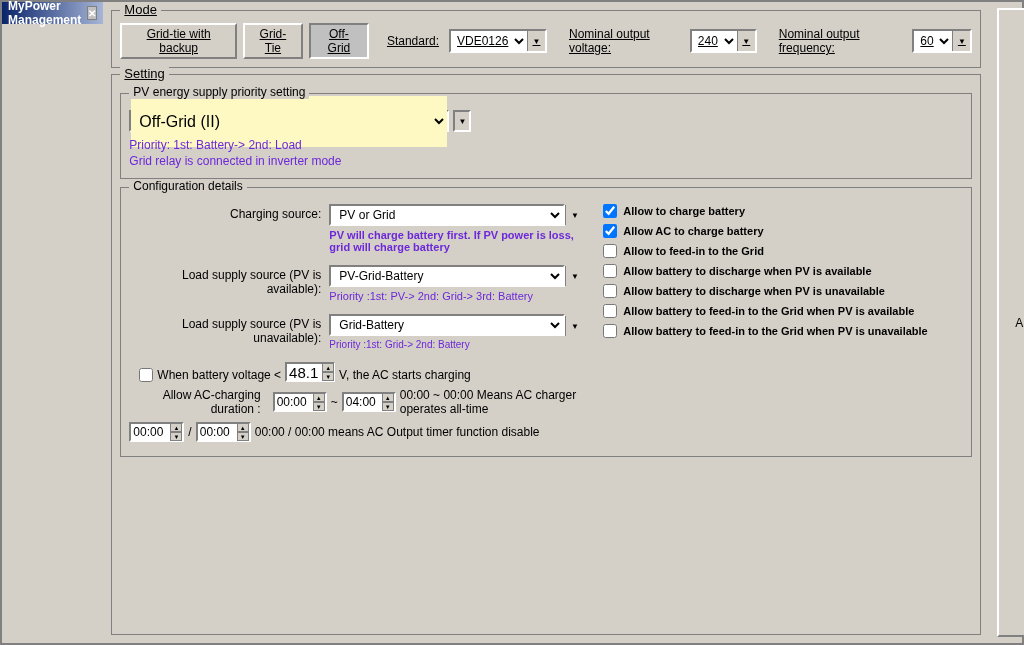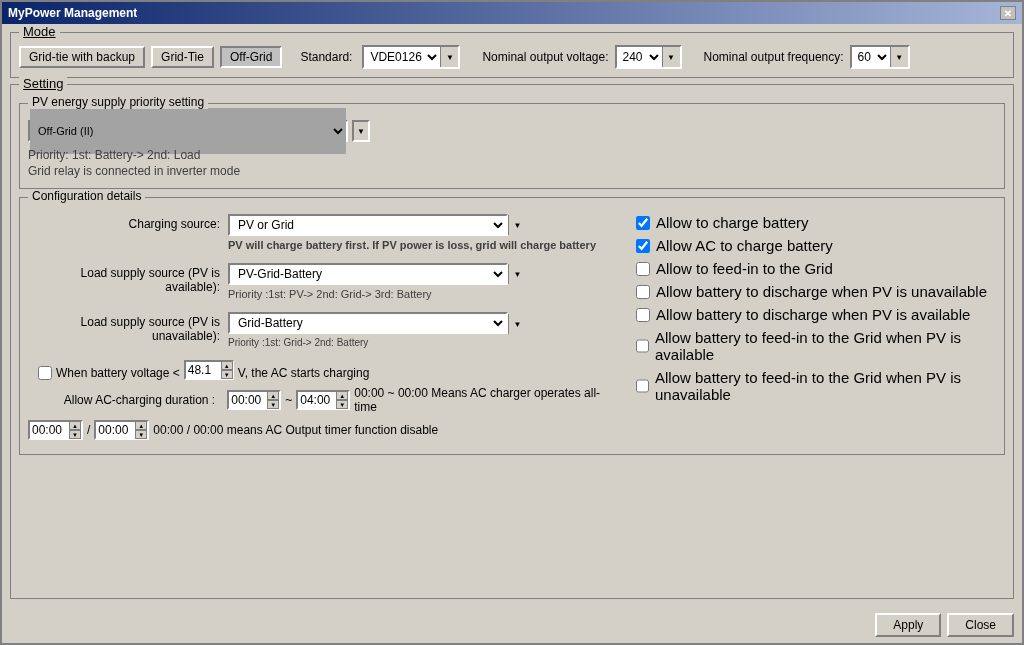--- a/index.html
+++ b/index.html
@@ -11,21 +11,21 @@
       width: 1024px;
       height: 645px;
       overflow: hidden;
     }
     .window {
       width: 1024px;
       height: 645px;
       background: #d4d0c8;
       border: 2px solid #808080;
       display: flex;
-      flex-direction: column;
+      flex-direction: row;
     }
     .title-bar {
       background: linear-gradient(to right, #0a246a, #a6b5d7);
       color: white;
       padding: 3px 6px;
       display: flex;
       justify-content: space-between;
       align-items: center;
       height: 22px;
     }
@@ -67,20 +67,21 @@
       font-size: 13px;
       text-decoration: underline;
     }
     .mode-section {
       padding-top: 12px;
     }
     .mode-buttons {
       display: flex;
       align-items: center;
       gap: 6px;
+      text-decoration: underline;
     }
     .btn {
       background: #d4d0c8;
       border: 2px solid;
       border-color: #ffffff #808080 #808080 #ffffff;
       padding: 2px 8px;
       cursor: pointer;
       font-size: 12px;
       min-width: 60px;
     }
@@ -154,21 +155,21 @@
       flex: 1;
       border: none;
       outline: none;
       font-size: 12px;
       background: white;
       padding: 0 4px;
     }
     .info-text {
       font-size: 12px;
       margin: 2px 0;
-      color: #404040;
+      color: #6d28d9;
     }
     .config-section {
       border: 1px solid #808080;
       padding: 8px;
       margin-top: 8px;
       position: relative;
     }
     .config-label {
       position: absolute;
       top: -9px;
@@ -198,21 +199,21 @@
       text-align: right;
       padding-right: 8px;
       padding-top: 3px;
       font-size: 12px;
       flex-shrink: 0;
     }
     .config-row-content {
       flex: 1;
     }
     .config-select {
-      width: 280px;
+      width: 236px;
       height: 22px;
       background: white;
       border: 2px solid;
       border-color: #808080 #ffffff #ffffff #808080;
       display: flex;
       align-items: center;
     }
     .config-select select {
       flex: 1;
       border: none;
@@ -236,21 +237,22 @@
       display: flex;
       align-items: center;
       margin-bottom: 6px;
       gap: 6px;
     }
     .checkbox-row input[type=checkbox] {
       width: 14px;
       height: 14px;
     }
     .checkbox-label {
-      font-size: 15px;
+      font-size: 11px;
+      font-weight: bold;
     }
     .battery-row {
       display: flex;
       align-items: flex-end;
       margin-top: 4px;
       margin-bottom: 6px;
       gap: 4px;
     }
     .checkbox-small {
       width: 14px;
@@ -262,21 +264,21 @@
       border: 2px solid;
       border-color: #808080 #ffffff #ffffff #808080;
       background: white;
       display: flex;
       align-items: center;
     }
     .spinbox input {
       flex: 1;
       border: none;
       outline: none;
-      font-size: 12px;
+      font-size: 15px;
       background: white;
       padding: 0 2px;
       width: 35px;
     }
     .spinbox-arrows {
       display: flex;
       flex-direction: column;
       height: 18px;
     }
     .spinbox-up, .spinbox-down {
@@ -379,21 +381,21 @@
     </div>
 
     <div class="group-box" style="flex:1; padding-top:14px;">
       <span class="group-label">Setting</span>
 
       <div class="pv-priority-box">
         <span class="pv-priority-label">PV energy supply priority setting</span>
         <div class="pv-priority-content">
           <div class="pv-dropdown-row">
             <div class="pv-select">
-              <select style="flex:1;border:none;outline:none;font-size:11px;background:#a3a3a3;padding:16px 4px;">
+              <select style="flex:1;border:none;outline:none;font-size:16px;background:#fef9c3;padding:16px 4px;">
                 <option>Off-Grid (II)</option>
               </select>
             </div>
             <div class="select-arrow-btn" style="border:2px solid;border-color:#808080 #fff #fff #808080;background:#d4d0c8;height:22px;">▼</div>
           </div>
           <div class="info-text">Priority: 1st: Battery-&gt; 2nd: Load</div>
           <div class="info-text">Grid relay is connected in inverter mode</div>
         </div>
       </div>
 
@@ -509,25 +511,25 @@
             <div class="checkbox-row">
               <input type="checkbox" checked="" style="">
               <span class="checkbox-label">Allow AC to charge battery</span>
             </div>
             <div class="checkbox-row">
               <input type="checkbox" style="">
               <span class="checkbox-label">Allow to feed-in to the Grid</span>
             </div>
             <div class="checkbox-row">
               <input type="checkbox" style="">
+              <span class="checkbox-label">Allow battery to discharge when PV is available</span>
+            </div>
+            <div class="checkbox-row">
+              <input type="checkbox" style="">
               <span class="checkbox-label">Allow battery to discharge when PV is unavailable</span>
-            </div>
-            <div class="checkbox-row">
-              <input type="checkbox" style="">
-              <span class="checkbox-label">Allow battery to discharge when PV is available</span>
             </div>
             <div class="checkbox-row">
               <input type="checkbox" style="">
               <span class="checkbox-label">Allow battery to feed-in to the Grid when PV is available</span>
             </div>
             <div class="checkbox-row">
               <input type="checkbox" style="">
               <span class="checkbox-label">Allow battery to feed-in to the Grid when PV is unavailable</span>
             </div>
           </div>

